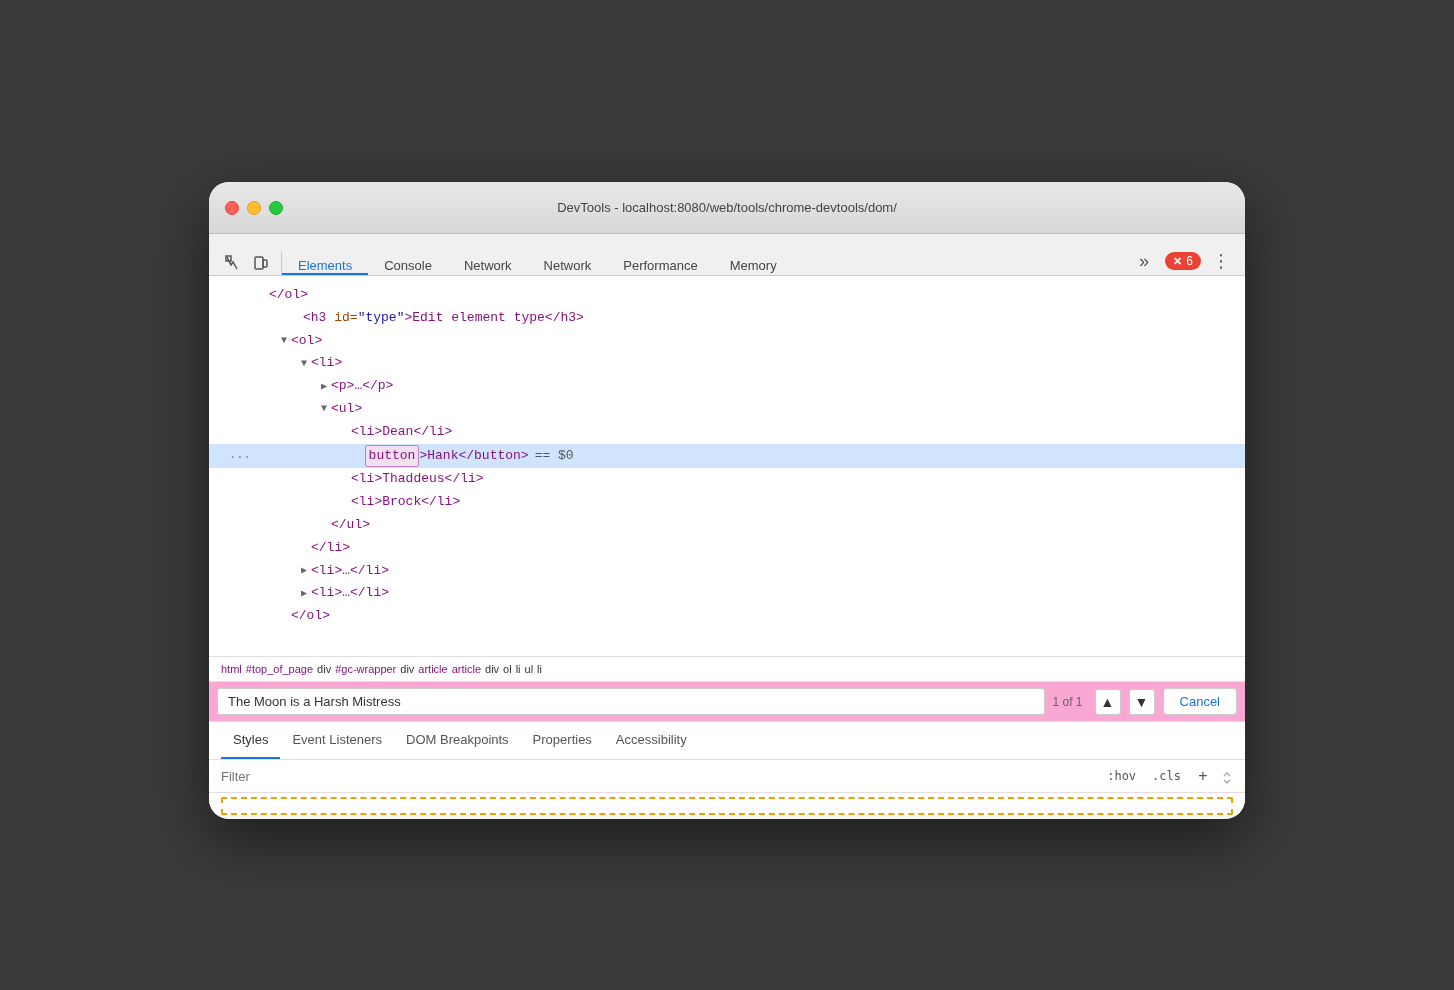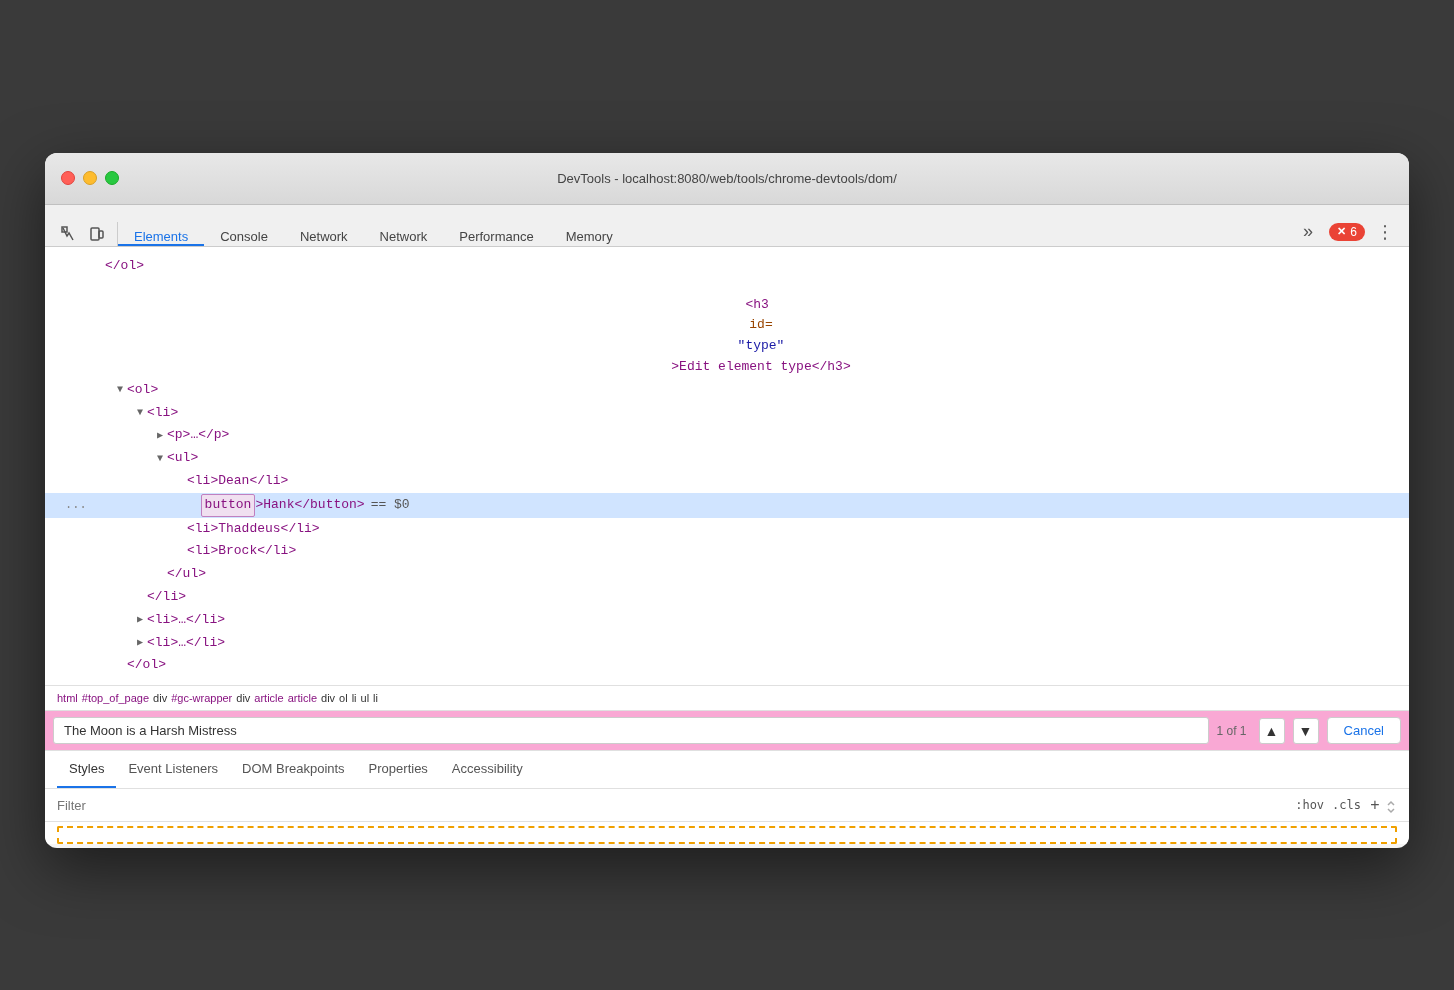--- a/index.html
+++ b/index.html
@@ -5,23 +5,23 @@
     * { box-sizing: border-box; margin: 0; padding: 0; }
     body {
       background: #3a3a3a;
       display: flex;
       justify-content: center;
       align-items: center;
       min-height: 100vh;
       font-family: -apple-system, BlinkMacSystemFont, 'Helvetica Neue', Arial, sans-serif;
     }
     .window {
-      width: 1364px;
+      width: 1036px;
       background: #f5f5f5;
-      border-radius: 12px;
+      border-radius: 20px;
       box-shadow: 0 20px 60px rgba(0,0,0,0.5);
       overflow: hidden;
       margin-top: 11px;
     }
     
     .titlebar {
       background: linear-gradient(to bottom, #e8e8e8, #d8d8d8);
       height: 52px;
       display: flex;
       align-items: center;
@@ -280,20 +280,21 @@
       flex: 1;
       border: none;
       outline: none;
       font-size: 13px;
       color: #888;
       font-family: inherit;
     }
     .filter-actions {
       display: flex;
       align-items: center;
+      gap: 8px;
     }
     .filter-btn {
       font-size: 12px;
       color: #555;
       cursor: pointer;
       font-family: 'Menlo', monospace;
       padding: 2px 4px;
       border-radius: 2px;
     }
     .new-rule-btn {
@@ -374,21 +375,21 @@
       <div class="menu-btn">⋮</div>
     </div>
   </div>
 
   <div class="dom-area">
 
     <div class="dom-line" style="padding-left: 60px;">
       <span class="purple">&lt;/ol&gt;</span>
     </div>
 
-    <div class="dom-line" style="padding-left: 80px; flex-direction: column;">
+    <div class="dom-line" style="padding-left: 80px;">
       <span class="triangle" style="opacity:0;">▶</span>
       <span class="purple">&lt;h3 </span><span style="color:#994500">id=</span><span style="color:#1a1aa6">"type"</span><span class="purple">&gt;Edit element type&lt;/h3&gt;</span>
     </div>
 
     <div class="dom-line" style="padding-left: 68px;">
       <span class="triangle open"></span>
       <span class="purple">&lt;ol&gt;</span>
     </div>
 
     <div class="dom-line" style="padding-left: 88px;">

